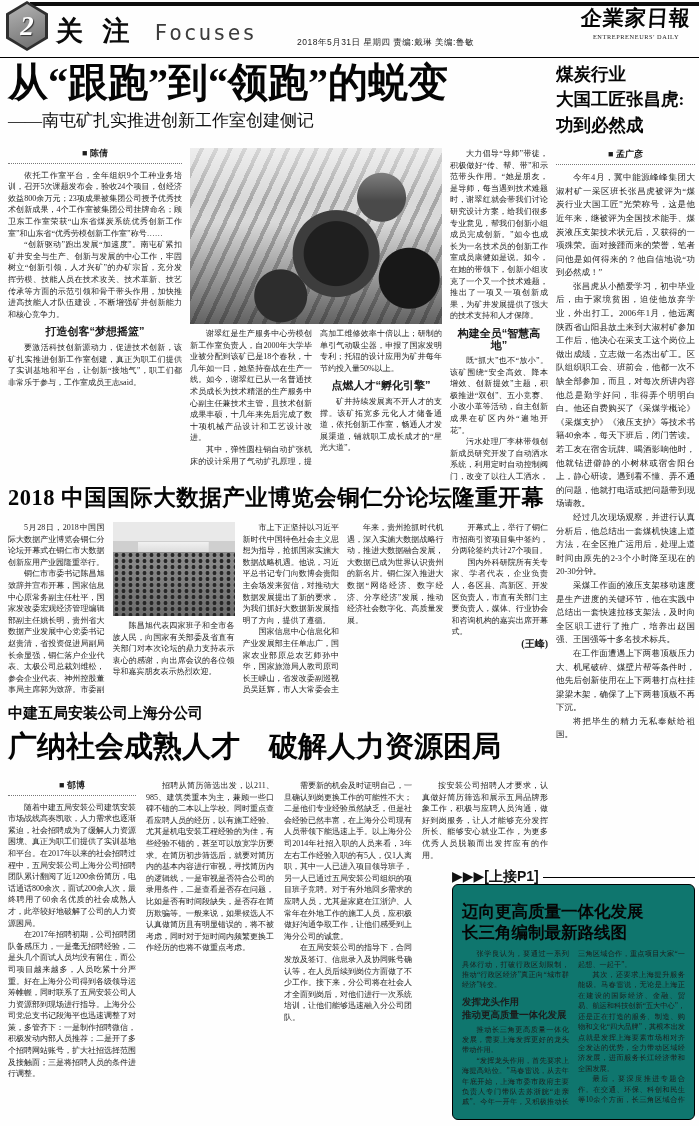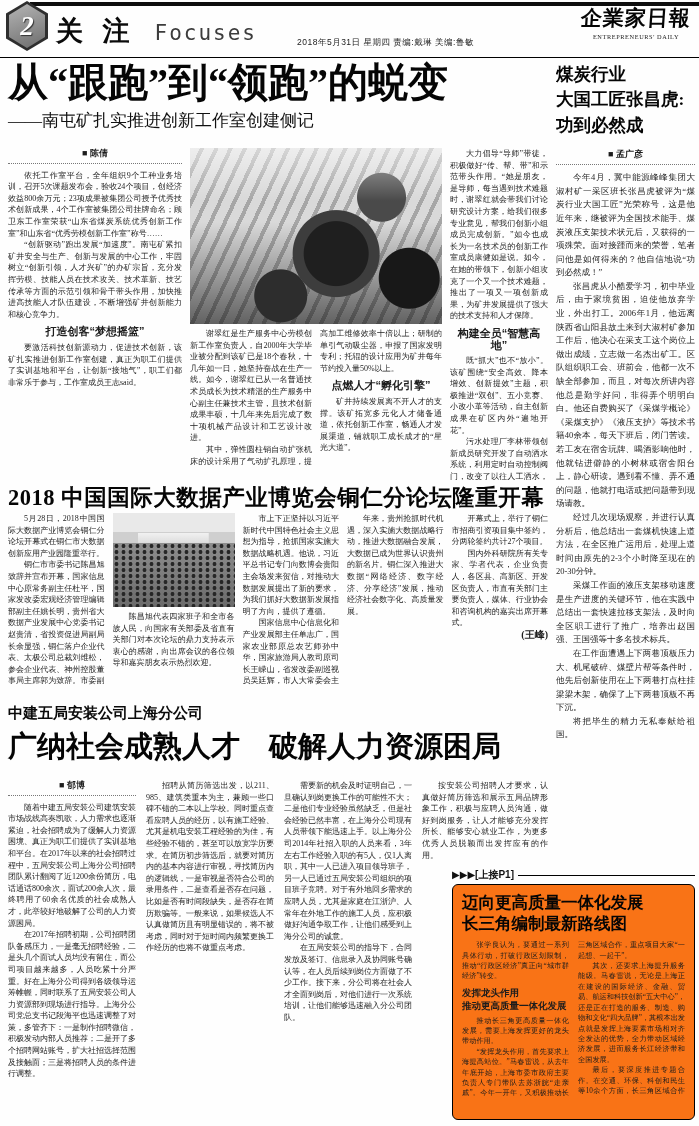--- a/index.html
+++ b/index.html
@@ -44,21 +44,21 @@
      linear-gradient(180deg,rgba(255,255,255,.55),rgba(255,255,255,0) 30%),
      radial-gradient(circle at 76% 28%,#4a4a4a 0 24px,rgba(0,0,0,0) 25px),
      radial-gradient(circle at 58% 60%,#1f1f1f 0 32px,#3d3d3d 33px 43px,rgba(0,0,0,0) 44px),
      radial-gradient(circle at 87% 74%,#181818 0 30px,rgba(0,0,0,0) 31px),
      radial-gradient(circle at 36% 84%,#2d2d2d 0 26px,rgba(0,0,0,0) 27px),
      linear-gradient(180deg,rgba(0,0,0,0) 42%,rgba(0,0,0,.55) 100%),
      repeating-linear-gradient(115deg,#d9d9d9 0 9px,#a6a6a6 9px 13px);}
   
   #article-b{position:absolute;left:8px;top:482px;width:540px;height:218px;}
   .b-hl{font-size:22.5px;font-weight:900;letter-spacing:.5px;color:#050505;white-space:nowrap;}
-  .b-cols{display:flex;gap:8px;height:172px;overflow:hidden;}
+  .b-cols{display:flex;gap:8px;margin-top:9px;height:172px;overflow:hidden;}
   .b-c{width:101px;overflow:hidden;}
   .b-photocell{width:122px;}
   .photo-b{width:122px;height:94px;
     background-image:
       linear-gradient(#f1f1f1,#dcdcdc),
       linear-gradient(180deg,#e9e9e9 0 20%,#cfcfcf 20% 32%,rgba(0,0,0,0) 32%),
       radial-gradient(circle,#262626 1.7px,rgba(0,0,0,0) 2.2px),
       linear-gradient(#9d9d9d,#6b6b6b);
     background-size:58% 11%,100% 100%,7px 6px,100% 100%;
     background-position:50% 24%,0 0,0 0,0 0;background-repeat:no-repeat,no-repeat,repeat,no-repeat;}
@@ -74,24 +74,24 @@
   #article-d{position:absolute;left:8px;top:704px;width:540px;height:420px;}
   .d-kicker{font-family:"Liberation Sans","DejaVu Sans",sans-serif;font-weight:bold;font-size:15px;color:#0a0a0a;}
   .d-hl{font-size:29px;font-weight:900;margin-top:4px;color:#050505;white-space:nowrap;}
   .d-c{position:absolute;top:76px;height:342px;overflow:hidden;}
   .d-c1{left:0;width:128px;}
   .d-c2{left:138px;width:128px;}
   .d-c3{left:276px;width:128px;}
   .d-c4{left:414px;width:126px;height:100px;}
   
   .box-label{position:absolute;left:452px;top:868px;width:243px;display:flex;align-items:center;
-     font-family:"Liberation Sans","DejaVu Sans",sans-serif;font-weight:bold;font-size:10px;color:#111;}
+     font-family:"Liberation Sans","DejaVu Sans",sans-serif;font-weight:bold;font-size:14px;color:#111;}
   .box-label::after{content:"";flex:1;border-top:1px solid #000;margin-left:4px;}
   #box-e{position:absolute;left:452px;top:884px;width:243px;height:236px;box-sizing:border-box;
-     border:1.5px solid #000;border-radius:6px;padding:8px 9px;background:#f97316;}
+     border:1.5px solid #000;border-radius:6px;padding:17px 9px;background:#0f766e;}
   .box-hl{font-size:16.5px;font-weight:900;line-height:1.25;color:#050505;}
   .box-cols{column-count:2;column-gap:9px;margin-top:6px;height:160px;overflow:hidden;
      font-size:7.2px;line-height:10.4px;text-align:justify;}
   .box-cols p{margin:0;text-indent:2em;}
   .box-sh{font-family:"Liberation Sans","DejaVu Sans",sans-serif;font-weight:bold;font-size:9.5px;
      line-height:1.35;margin:5px 0 3px;text-indent:0 !important;break-inside:avoid;}
 </style>
 </head>
 <body>
 

